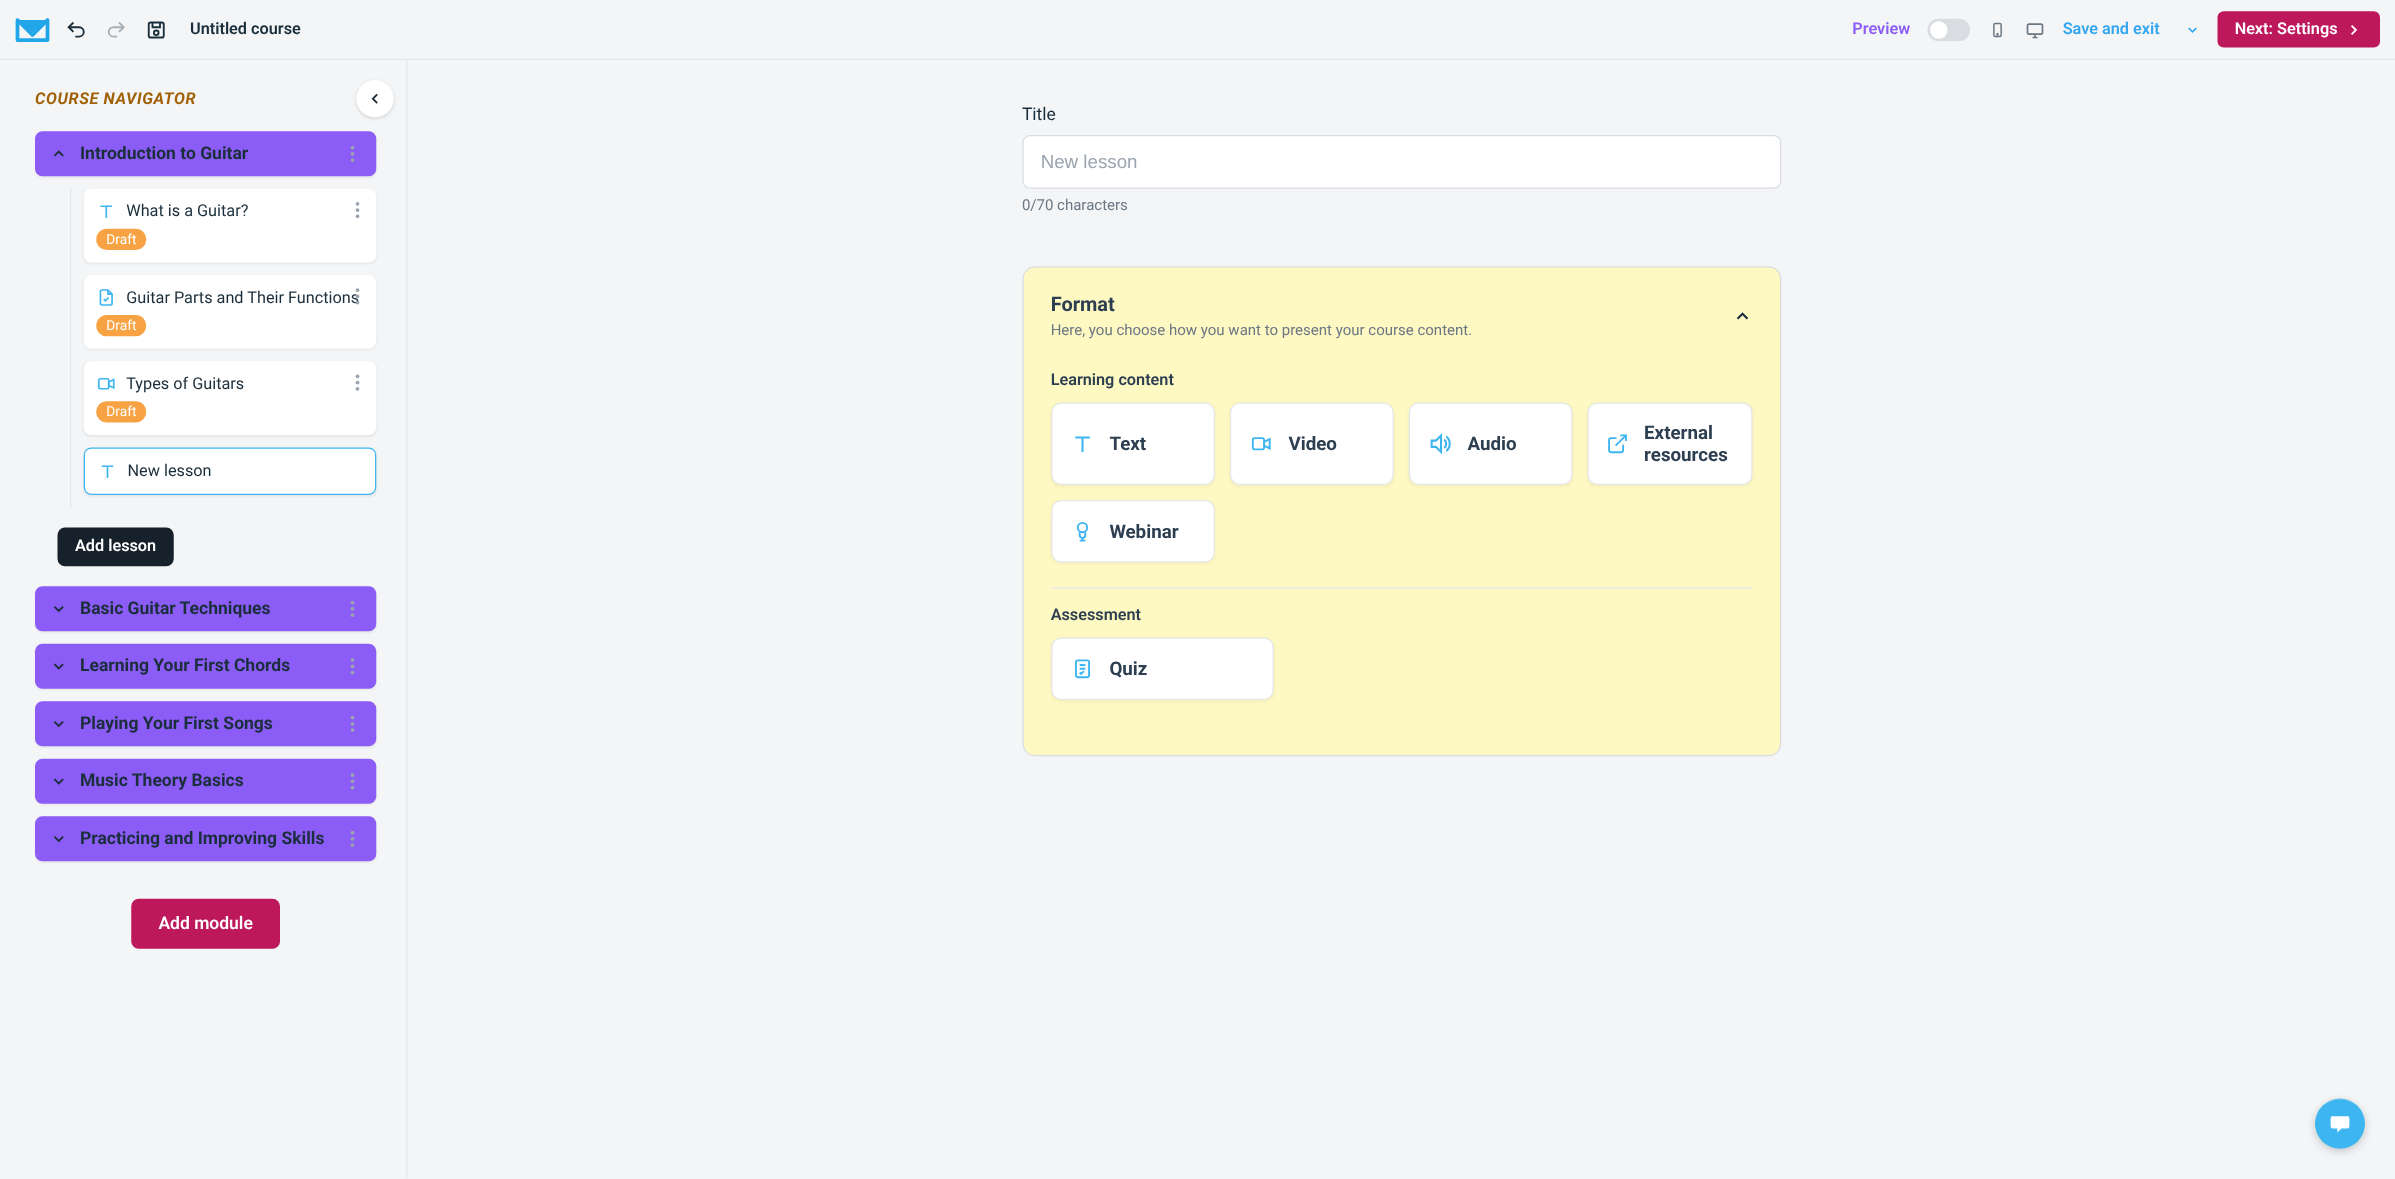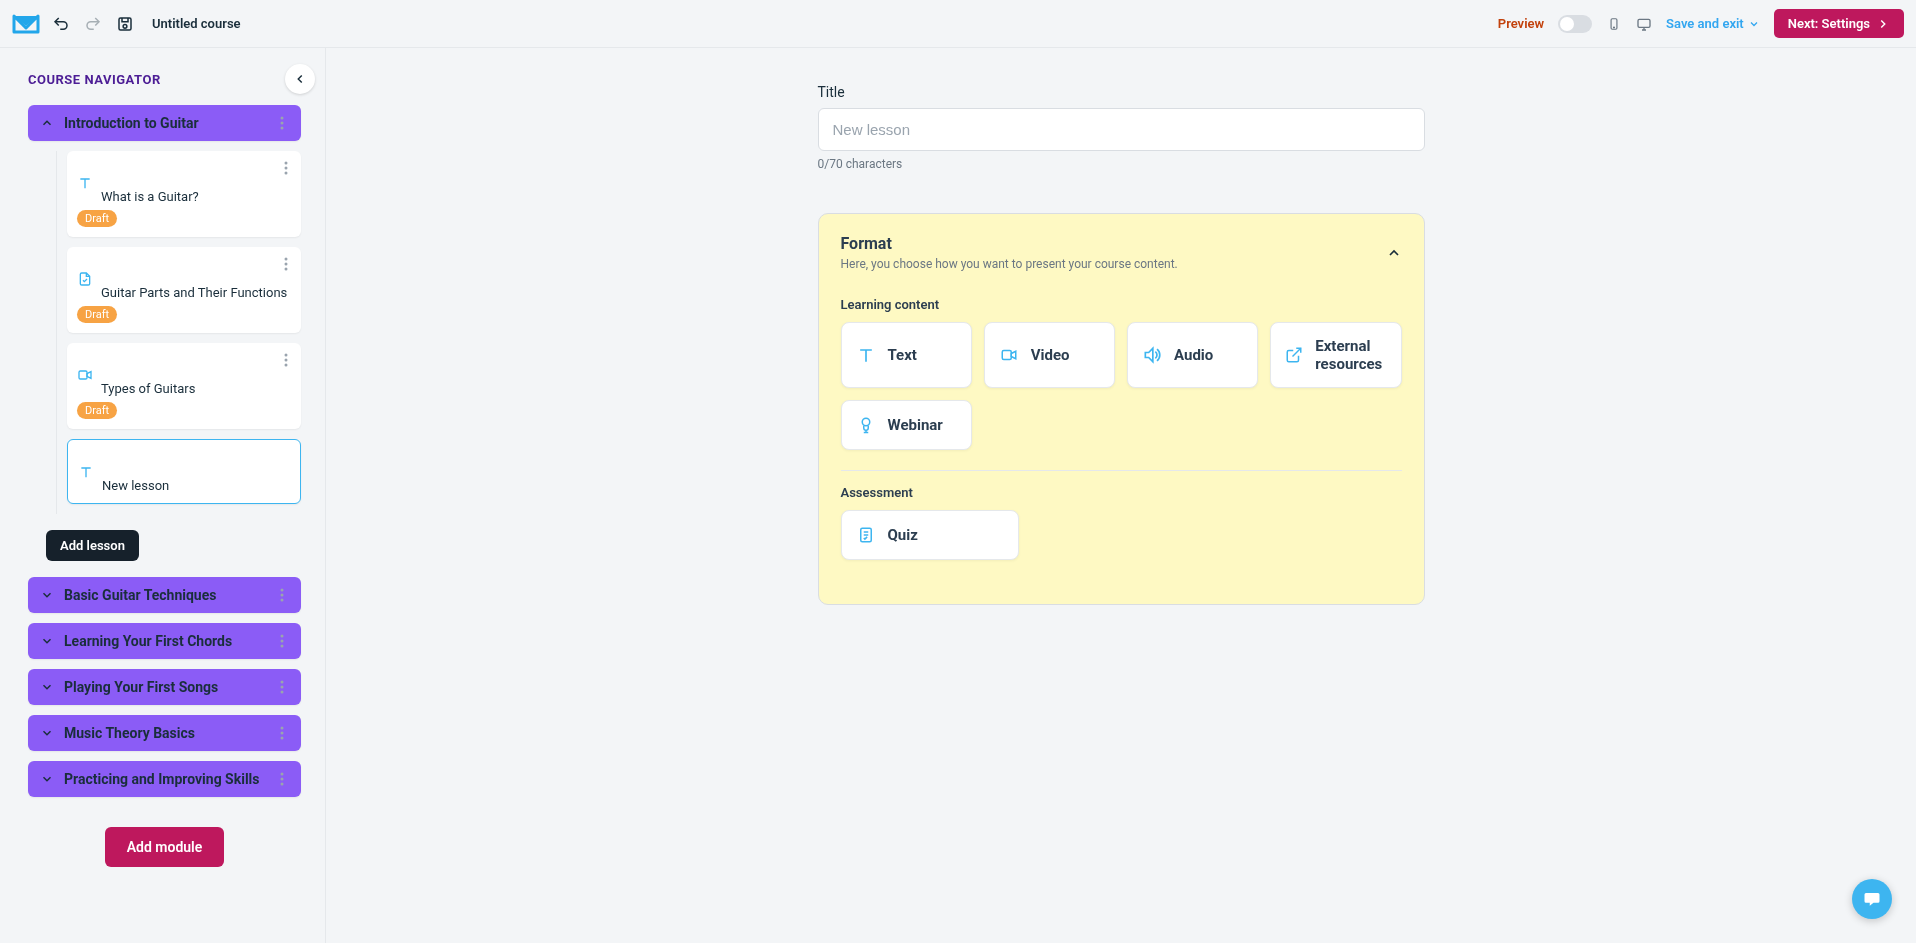--- a/index.html
+++ b/index.html
@@ -20,46 +20,46 @@
   align-items: center;
   padding: 0 12px;
   border-bottom: 1px solid #e5e8eb;
   background: #f3f5f7;
 }
 .topbar-left { display: flex; align-items: center; gap: 10px; }
 .topbar-left .logo { width: 28px; height: 20px; }
 .topbar-left .icon-btn { width: 22px; height: 22px; display:flex; align-items:center; justify-content:center; color:#1a2e3b; cursor:pointer; }
 .topbar-left .course-title { font-size: 13px; font-weight: 600; margin-left: 6px; }
 .topbar-right { margin-left: auto; display: flex; align-items: center; gap: 14px; }
-.preview-label { font-size: 13px; font-weight: 600; color:#c2410c; }
+.preview-label { font-size: 13px; font-weight: 600; color:#8b5cf6; }
 .toggle { width: 34px; height: 18px; background:#d9dde2; border-radius: 10px; position:relative; cursor:pointer; }
 .toggle::after { content:""; position:absolute; width:14px; height:14px; background:#fff; border-radius:50%; top:2px; left:2px; }
 .device-icon { width:16px; height:20px; display:flex; align-items:center; justify-content:center; color:#6b7783; cursor:pointer; }
-.save-exit { color:#32a6f0; font-size:13px; font-weight:600; display:flex; align-items:center; gap:4px; cursor:pointer; }
+.save-exit { color:#32a6f0; font-size:13px; font-weight:600; display:flex; align-items:center; gap:20px; cursor:pointer; }
 .next-btn { background:#be185d; color:#fff; font-size:13px; font-weight:600; padding:7px 14px; border-radius:5px; display:flex; align-items:center; gap:6px; cursor:pointer; }
 
 
 .layout { display:flex; height: calc(100% - 48px); }
 .sidebar { width: 326px; border-right: 1px solid #e5e8eb; padding: 24px 24px 16px 28px; display:flex; flex-direction:column; position:relative; }
 .sidebar-header { display:flex; align-items:center; justify-content:space-between; margin-bottom:18px; }
-.sidebar-title { font-size:13px; font-weight:700; letter-spacing:0.5px; color:#4c1d95; }
+.sidebar-title { font-size:13px; font-weight:700; letter-spacing:0.5px; color:#a16207;font-style:italic; }
 .collapse-btn { width:30px; height:30px; border-radius:50%; background:#fff; box-shadow:0 1px 3px rgba(0,0,0,0.15); display:flex; align-items:center; justify-content:center; cursor:pointer; position:absolute; right:10px; top:16px; }
 
 .module { background:#8b5cf6; border-radius:6px; box-shadow:0 1px 2px rgba(0,0,0,0.06); margin-bottom:10px; }
 .module-header { display:flex; align-items:center; padding:10px 12px; gap:10px; cursor:pointer; }
 .module-header .chev { width:14px; height:14px; display:flex; align-items:center; justify-content:center; }
 .module-title { font-size:14px; font-weight:700; flex:1; }
 .kebab { width:14px; color:#9aa4ae; cursor:pointer; display:flex; justify-content:center; }
 
 .lesson-list { padding: 0 0 0 10px; border-left: 1px solid #e5e8eb; margin: 0 0 12px 28px; }
 .lesson { background:#fff; border-radius:6px; box-shadow:0 1px 2px rgba(0,0,0,0.06); margin-bottom:10px; padding:10px 10px; display:flex; flex-direction:column; gap:6px; position:relative; }
 .lesson.active { border:1px solid #3db5f0; }
 .lesson-row1 { display:flex; align-items:center; gap:8px; }
 .lesson-row1 .icon { width:16px; height:16px; color:#3db5f0; display:flex; align-items:center; justify-content:center; }
-.lesson-name { font-size:13px; color:#1a2e3b; flex:1;margin-top:28px; }
+.lesson-name { font-size:13px; color:#1a2e3b; flex:1; }
 .lesson .kebab { position:absolute; right:8px; top:10px; }
 .badge { display:inline-block; background:#f7a344; color:#fff; font-size:11px; font-weight:400; padding:2px 8px; border-radius:10px; width:fit-content; }
 
 .add-lesson-btn { background:#16212b; color:#fff; font-size:13px; font-weight:600; padding:8px 14px; border-radius:6px; width:fit-content; margin: 4px 0 16px 18px; cursor:pointer; }
 .add-module-btn { background:#be185d; color:#fff; font-size:14px; font-weight:600; padding:12px 22px; border-radius:6px; margin:20px auto 0; width:fit-content; cursor:pointer; }
 
 
 .main { flex:1; padding: 36px 0 0 0; overflow:auto; }
 .main-inner { width: 607px; margin: 0 auto; }
 .field-label { font-size:14px; color:#1a2e3b; margin-bottom:8px; }

